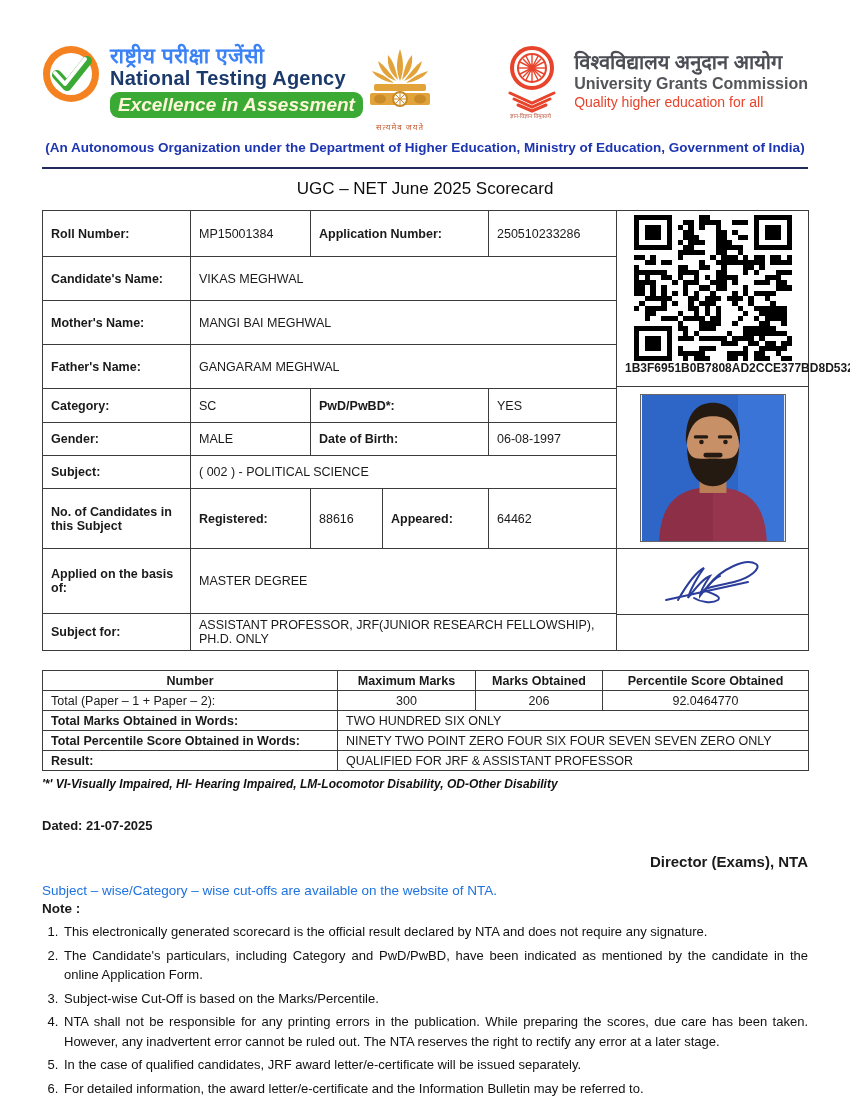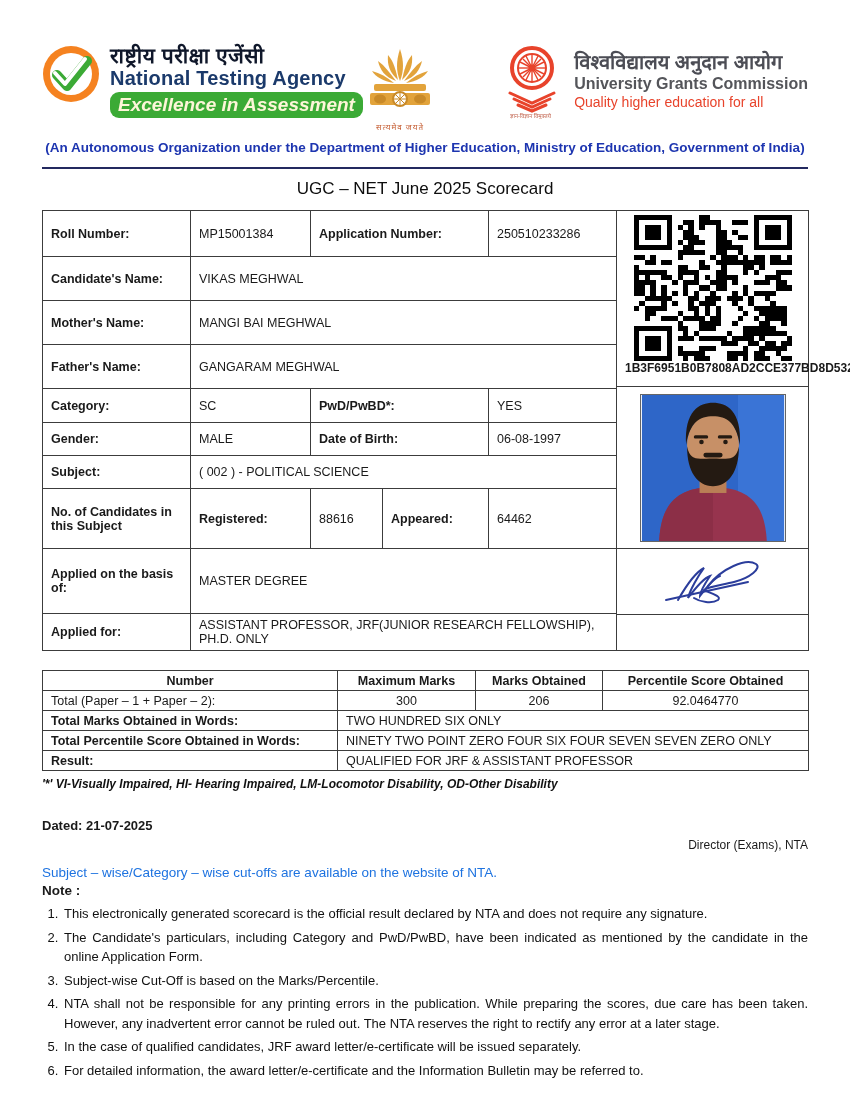--- a/index.html
+++ b/index.html
@@ -3,21 +3,21 @@
 <meta charset="utf-8">
 <style>
   * { margin:0; padding:0; box-sizing:border-box; }
   html,body { width:850px; background:#fff; font-family:"Liberation Sans", sans-serif; color:#1a1a1a; }
   .page { width:850px; height:1100px; padding:45px 42px 0 42px; position:relative; }
 
   
   .brand-row { display:flex; justify-content:space-between; align-items:flex-start; height:92px; }
   .nta-block { display:flex; gap:10px; width:260px; }
   .nta-text { display:flex; flex-direction:column; }
-  .nta-hi { font-size:21px; font-weight:bold; color:#0f172a; line-height:1.05; letter-spacing:.5px; }
+  .nta-hi { font-size:21px; font-weight:bold; color:#3b82f6; line-height:1.05; letter-spacing:.5px; }
   .nta-en { font-size:20px; font-weight:bold; color:#1b3a6b; line-height:1.1; letter-spacing:.2px; }
   .nta-tagline { margin-top:3px; background:#3baa35; color:#fdf6d8; font-style:italic; font-weight:bold;
                  font-size:19px; padding:2px 8px; display:inline-block; width:max-content;border-radius:9px; }
   .emblem-block { text-align:center; width:130px; padding-top:2px; }
   .emblem-caption { font-size:8px; color:#c3572b; margin-top:-2px; letter-spacing:1px; }
   .ugc-block { display:flex; gap:10px; width:310px; justify-content:flex-end; }
   .ugc-text { text-align:left; padding-top:6px; }
   .ugc-hi { font-size:20px; color:#4c4d55; font-weight:bold; line-height:1.15; }
   .ugc-en { font-size:16px; color:#54555a; font-weight:bold; line-height:1.25; }
   .ugc-tagline { font-size:14px; color:#e8432b; font-weight:normal; line-height:1.25; }
@@ -43,21 +43,21 @@
 
   
   .score-table { width:766px; margin-top:19px; table-layout:fixed; }
   .score-table td, .score-table th { border:1px solid #3c3c3c; font-size:12.5px; padding:2.5px 8px; }
   .score-table th { font-weight:bold; text-align:center; }
   .score-table td.bold { font-weight:bold; }
   .score-table td.center { text-align:center; }
 
   .footnote { font-size:12px; font-weight:bold; font-style:italic; margin-top:6px; color:#111; }
   .dated { font-size:13px; font-weight:bold; margin-top:27px; }
-  .director { font-size:12px; font-weight:normal; text-align:right; margin-top:5px; }
+  .director { font-size:15px; font-weight:bold; text-align:right; margin-top:20px; }
   .cutoff { font-size:13.5px; color:#1e73e0; margin-top:13px; }
   .note-label { font-size:13.5px; font-weight:bold; margin-top:3px; }
   .notes { margin:6px 0 0 20px; font-size:13px; color:#111; }
   .notes li { margin-bottom:4px; line-height:1.5; padding-left:2px; }
   .notes li.just { text-align:justify; }
 </style>
 </head>
 <body>
 
 <div class="page">
@@ -194,21 +194,21 @@
         <td class="lbl">Registered:</td>
         <td>88616</td>
         <td class="lbl">Appeared:</td>
         <td>64462</td>
       </tr>
       <tr style="height:65px">
         <td class="lbl">Applied on the basis of:</td>
         <td colspan="4">MASTER DEGREE</td>
       </tr>
       <tr style="height:37px">
-        <td class="lbl">Applied for:</td>
+        <td class="lbl">Subject for:</td>
         <td colspan="4">ASSISTANT PROFESSOR, JRF(JUNIOR RESEARCH FELLOWSHIP), PH.D. ONLY</td>
       </tr>
     </tbody>
       </table>
 
     <div class="right-col">
       <div class="qr-cell">
         <svg viewBox="0 0 29 29" preserveAspectRatio="none" shape-rendering="crispEdges">
             <rect x="12" y="0" width="1" height="1" fill="#000"></rect>
             <rect x="13" y="0" width="1" height="1" fill="#000"></rect>

